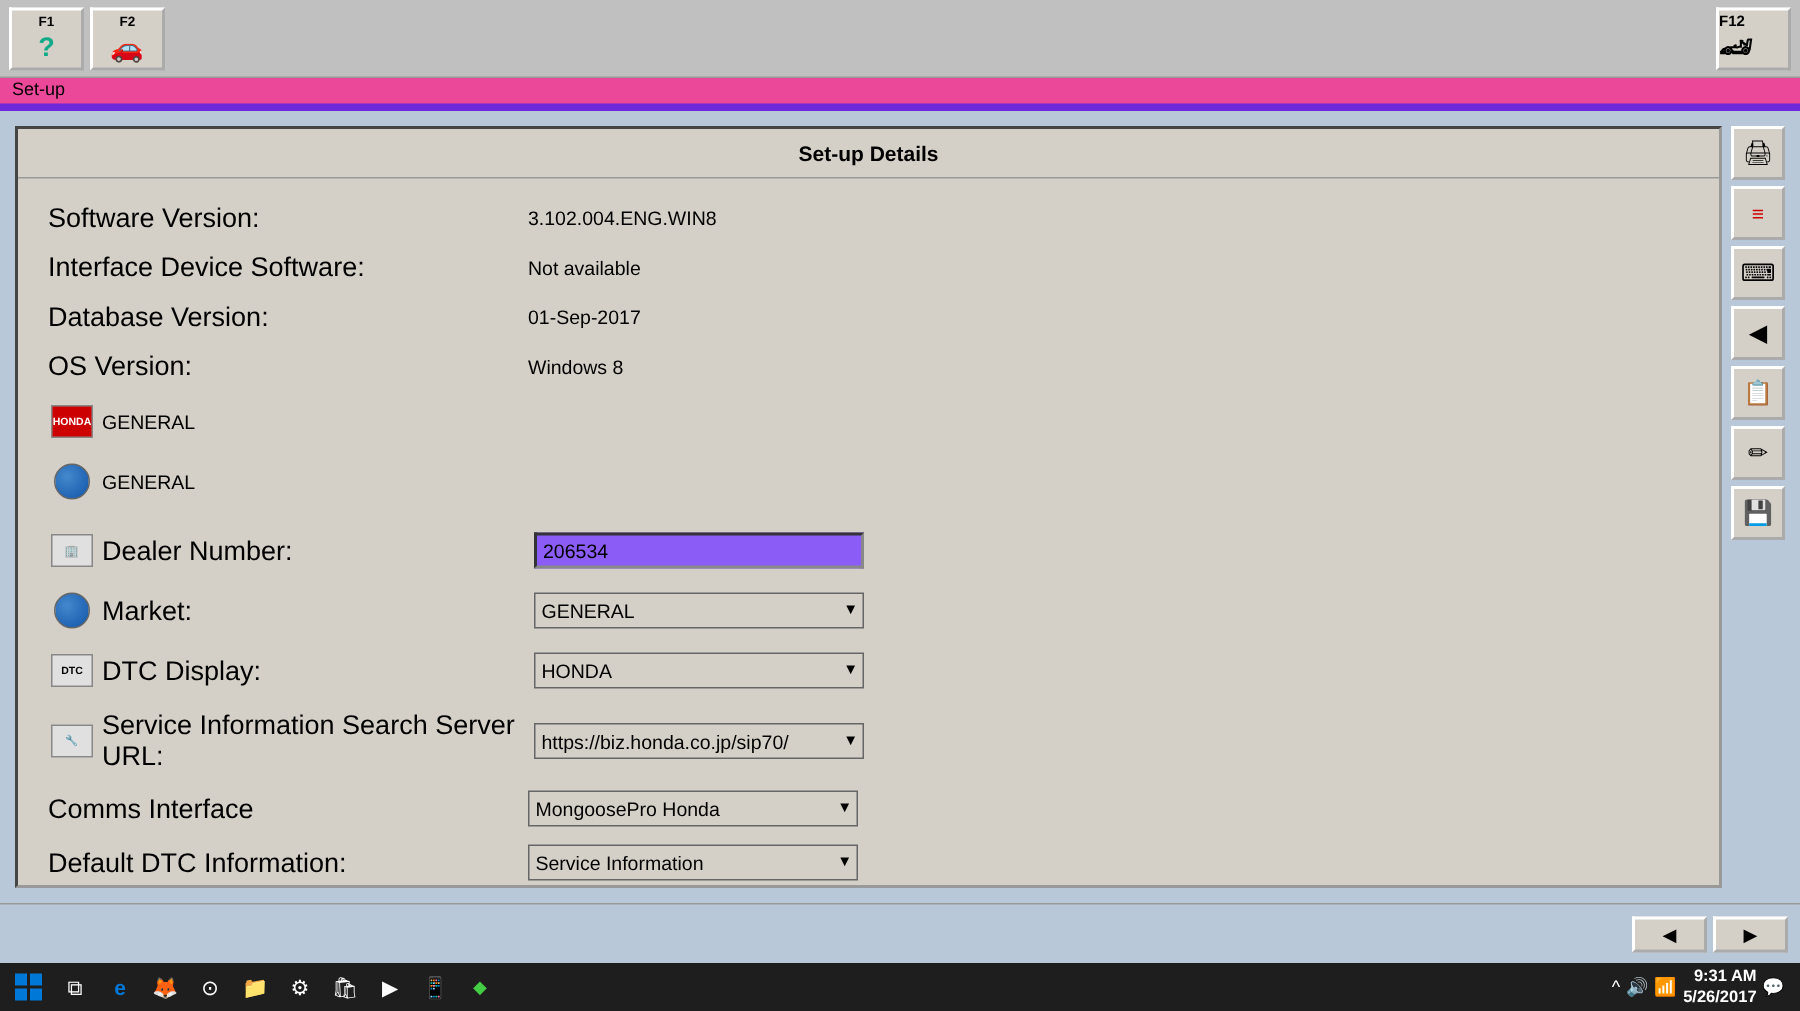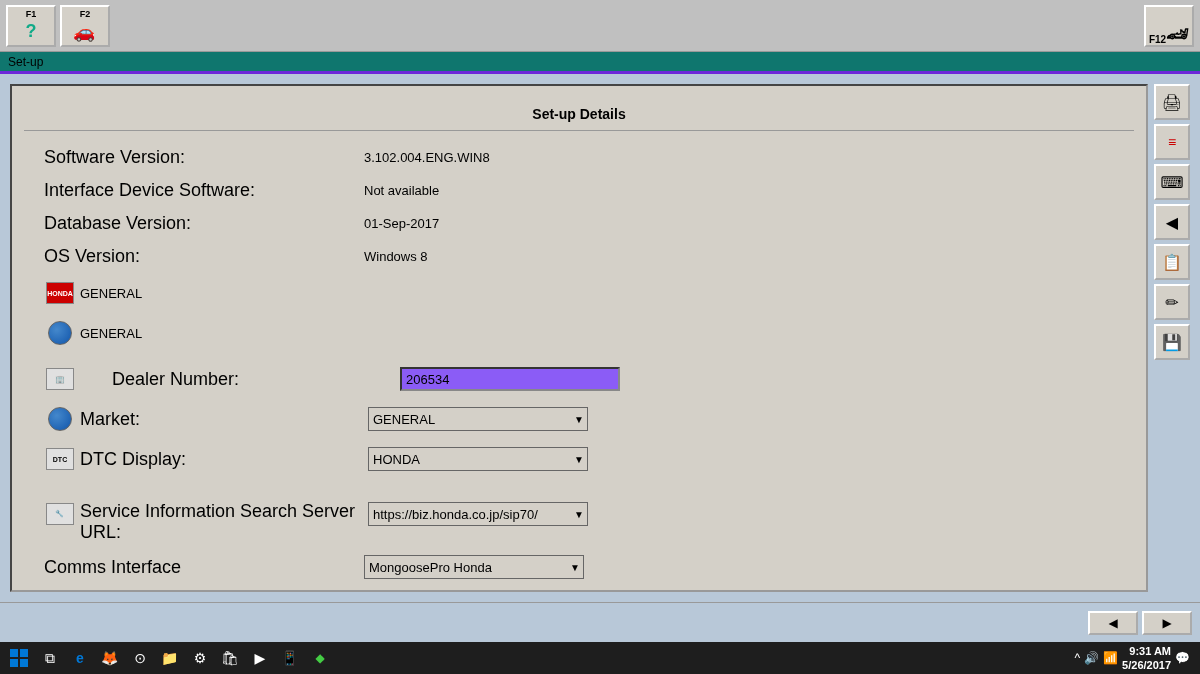--- a/index.html
+++ b/index.html
@@ -21,48 +21,48 @@
       margin-right: 4px;
       cursor: pointer;
       font-size: 10px; font-weight: bold; color: #000;
     }
     .toolbar-btn .fn-label { font-size: 9px; color: #000; margin-bottom: 2px; }
     .toolbar-spacer { flex: 1; }
     .toolbar-btn-f12 {
       width: 50px; height: 42px;
       background: #d4d0c8;
       border: 2px outset #fff;
-      display: flex; flex-direction: row; align-items: flex-end; justify-content: center;
+      display: flex; flex-direction: column; align-items: flex-start; justify-content: center;
       cursor: pointer; font-size: 10px; font-weight: bold; color: #000;
     }
 
     
     .breadcrumb-bar {
-      background: #0f766e;
+      background: #ec4899;
       padding: 3px 8px;
       font-size: 12px;
-      border-bottom: 3px solid #6d28d9;
+      border-bottom: 5px solid #6d28d9;
       height: 22px;
-      display: flex; align-items: flex-start;
+      display: flex; align-items: flex-end;
     }
 
     
     .main-area {
       display: flex;
       background: #b8c8d8;
       height: calc(674px - 52px - 22px - 40px - 32px);
       padding: 10px;
     }
 
     
     .setup-panel {
       flex: 1;
       background: #d4d0c8;
       border: 2px inset #999;
-      padding: 12px;
+      padding: 0;
       overflow: auto;
     }
     .setup-panel-title {
       background: #d4d0c8;
       text-align: center;
       font-weight: bold;
       font-size: 14px;
       padding: 8px;
       border-bottom: 1px solid #999;
     }
@@ -290,21 +290,21 @@
         </div>
         <div class="row-value">GENERAL</div>
       </div>
 
       <div style="height:6px;"></div>
 
       <div class="setup-row-with-icon">
         <div class="row-icon">
           <div class="icon-dealer">🏢</div>
         </div>
-        <div class="row-label" style="width:288px;margin-left:32px;">Dealer Number:</div>
+        <div class="row-label" style="width:288px;">Dealer Number:</div>
         <input class="row-input" type="text" value="206534" style="">
       </div>
 
       <div class="setup-row-with-icon">
         <div class="row-icon">
           <div class="icon-globe"></div>
         </div>
         <div class="row-label" style="width:288px;">Market:</div>
         <div class="select-wrapper">
           <select>
@@ -326,38 +326,47 @@
             <option>HONDA</option>
             <option>ACURA</option>
           </select>
         </div>
       </div>
 
       <div class="setup-row-with-icon">
         <div class="row-icon">
           <div class="icon-si">🔧</div>
         </div>
-        <div class="row-label" style="width:288px;margin-top:16px;">Service Information Search Server URL:</div>
+        <div class="row-label" style="width:288px;">Service Information Search Server URL:</div>
         <div class="select-wrapper">
           <select>
             <option>https://biz.honda.co.jp/sip70/</option>
           </select>
         </div>
       </div>
 
       <div class="setup-row">
         <div class="row-label">Comms Interface</div>
         <div class="select-wrapper">
           <select>
             <option>MongoosePro Honda</option>
             <option>J2534</option>
           </select>
         </div>
       </div>
 
+      <div class="setup-row">
+        <div class="row-label">Default DTC Information:</div>
+        <div class="select-wrapper">
+          <select>
+            <option>Service Information</option>
+            <option>Freeze Frame</option>
+          </select>
+        </div>
+      </div>
 
 
       <div class="setup-row">
         
         
       </div>
 
     </div>
   </div>
 

